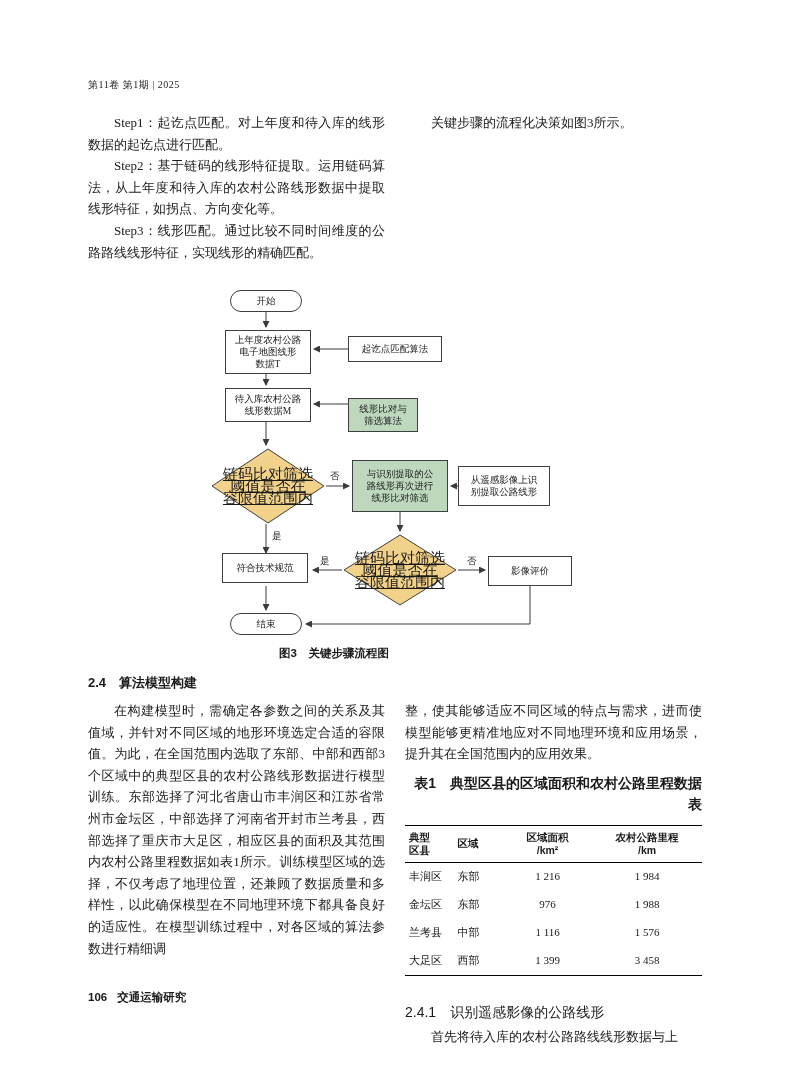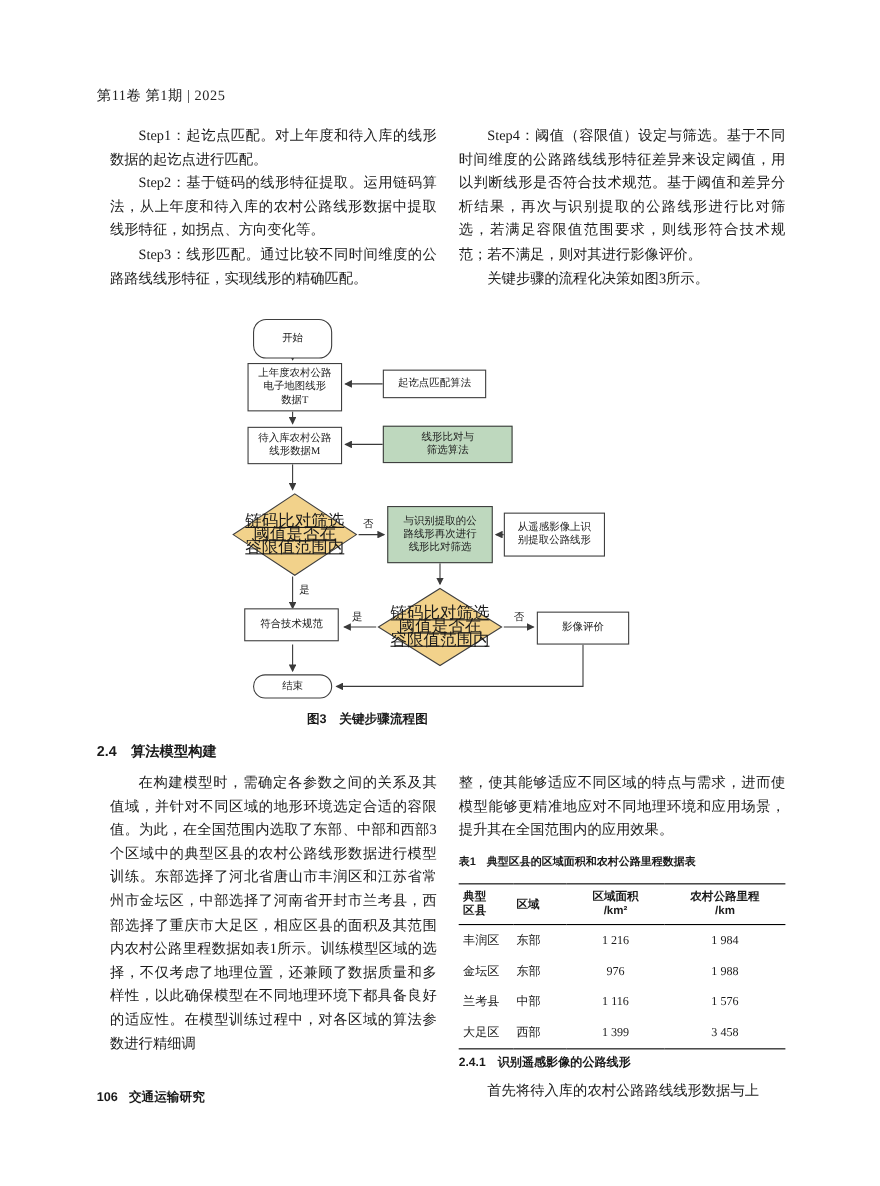--- a/index.html
+++ b/index.html
@@ -1,22 +1,22 @@
 <!DOCTYPE html>
 <html><head>
 <meta charset="utf-8">
 <style>
   * { margin:0; padding:0; box-sizing:border-box; }
   html,body { background:#ffffff; }
   .page {
     position:relative; width:800px; height:1078px; background:#ffffff;
     font-family:"Liberation Serif", serif; color:#1a1a1a; overflow:hidden;
   }
-  .pg-header { position:absolute; top:78px; left:88px; font-size:13px; color:#222; letter-spacing:.5px; }
-  .columns { position:absolute; left:100px; width:624px; display:flex; gap:20px; }
+  .pg-header { position:absolute; top:78px; left:88px; font-size:10px; color:#222; letter-spacing:.5px; }
+  .columns { position:absolute; left:88px; width:624px; display:flex; gap:20px; }
   .col { width:297px; font-size:13px; line-height:21.6px; text-align:justify; }
   .col p { text-indent:2em; }
   .col p.noindent { text-indent:0; }
   #intro { top:112px; }
   #body-section { top:700px; }
 
   
   .flow { position:absolute; left:0; top:283px; width:800px; height:360px; }
   .flow svg.connectors { position:absolute; left:0; top:0; }
   .node {
@@ -39,42 +39,42 @@
     font-family:"Liberation Sans", sans-serif; font-weight:bold; font-size:11.5px;
   }
 
   .sec-heading {
     position:absolute; top:674px; left:88px;
     font-family:"Liberation Sans", sans-serif; font-weight:bold; font-size:13px;
   }
 
   
   .tbl-caption {
-    text-align:left; font-family:"Liberation Sans", sans-serif; font-weight:bold;
-    font-size:10px; margin:8px 0 9px; text-indent:0 !important;
+    text-align:right; font-family:"Liberation Sans", sans-serif; font-weight:bold;
+    font-size:14px; margin:8px 0 9px; text-indent:0 !important;
   }
   table.data {
     width:100%; border-collapse:collapse;
     border-top:1.5px solid #000; border-bottom:1.5px solid #000;
     font-size:11px; line-height:13px;
   }
   table.data thead th {
     font-family:"Liberation Sans", sans-serif; font-weight:bold; font-size:10.5px;
     border-bottom:1px solid #000; padding:5px 2px; white-space:pre-line;
     vertical-align:middle;
   }
   table.data td { padding:7.5px 2px; }
   table.data th:nth-child(1), table.data td:nth-child(1) { text-align:left; width:17%; padding-left:4px; }
   table.data th:nth-child(2), table.data td:nth-child(2) { text-align:left; width:16%; }
   table.data th:nth-child(3), table.data td:nth-child(3) { text-align:center; width:30%; }
   table.data th:nth-child(4), table.data td:nth-child(4) { text-align:center; width:37%;margin-top:40px; }
 
   .subsec-heading {
-    font-family:"Liberation Sans", sans-serif; font-size:11px; font-weight:bold;
-    margin-top:2px; margin-bottom:2px; text-indent:0 !important;
+    font-family:"Liberation Sans", sans-serif; font-size:14px; font-weight:normal;
+    margin-top:26px; margin-bottom:2px; text-indent:0 !important;
   }
 
   .pg-footer {
     position:absolute; top:990px; left:88px;
     font-family:"Liberation Sans", sans-serif; font-weight:bold; font-size:11.5px;
   }
   .pg-footer .journal { margin-left:10px; }
 </style>
 </head>
 <body>
@@ -83,21 +83,20 @@
 
   <div class="pg-header">第11卷 第1期 | 2025</div>
 
   <div class="columns" id="intro">
     <div class="col">
       <p>Step1：起讫点匹配。对上年度和待入库的线形数据的起讫点进行匹配。</p>
       <p>Step2：基于链码的线形特征提取。运用链码算法，从上年度和待入库的农村公路线形数据中提取线形特征，如拐点、方向变化等。</p>
       <p>Step3：线形匹配。通过比较不同时间维度的公路路线线形特征，实现线形的精确匹配。</p>
     </div>
     <div class="col">
-      <p>Step4：阈值（容限值）设定与筛选。基于不同时间维度的公路路线线形特征差异来设定阈值，用以判断线形是否符合技术规范。基于阈值和差异分析结果，再次与识别提取的公路线形进行比对筛选，若满足容限值范围要求，则线形符合技术规范；若不满足，则对其进行影像评价。</p>
       <p>关键步骤的流程化决策如图3所示。</p>
     </div>
   </div>
 
   <div class="flow">
     <svg class="connectors" width="800" height="360">
       <defs>
         <marker id="arrow" viewBox="0 0 10 10" refX="8.5" refY="5" markerWidth="7" markerHeight="7" orient="auto-start-reverse">
           <path d="M0,0 L10,5 L0,10 z" fill="#3a3a3a"></path>
         </marker>
@@ -112,32 +111,32 @@
         <line x1="458" y1="203" x2="451" y2="203" marker-end="url(#arrow)"></line>
         <line x1="266" y1="241" x2="266" y2="270" marker-end="url(#arrow)"></line>
         <line x1="400" y1="229" x2="400" y2="248" marker-end="url(#arrow)"></line>
         <line x1="342" y1="287" x2="313" y2="287" marker-end="url(#arrow)"></line>
         <line x1="458" y1="287" x2="485" y2="287" marker-end="url(#arrow)"></line>
         <line x1="266" y1="303" x2="266" y2="327" marker-end="url(#arrow)"></line>
         <polyline points="530,303 530,341 306,341" marker-end="url(#arrow)"></polyline>
       </g>
     </svg>
 
-    <div class="node stadium" style="left:230px;top:7px;width:72px;height:36px">开始</div>
+    <div class="node stadium" style="left:230px;top:7px;width:72px;height:22px">开始</div>
 
     <div class="node" style="left:225px;top:47px;width:86px;height:44px">上年度农村公路
 电子地图线形
 数据T</div>
 
     <div class="node" style="left:348px;top:53px;width:94px;height:26px">起讫点匹配算法</div>
 
     <div class="node" style="left:225px;top:105px;width:86px;height:34px">待入库农村公路
 线形数据M</div>
 
-    <div class="node green" style="left:348px;top:104px;width:118px;height:34px">线形比对与
+    <div class="node green" style="left:348px;top:115px;width:70px;height:34px">线形比对与
 筛选算法</div>
 
     <div class="dnode" style="left:210px;top:165px;width:116px;height:76px">
       <svg width="116" height="76">
         <polygon points="58,1 114,38 58,75 2,38" stroke="#3f3f3f" stroke-width="1" fill="#F2D28B"></polygon>
       </svg>
       <span class="dtext">链码比对筛选
 阈值是否在
 容限值范围内</span>
     </div>

